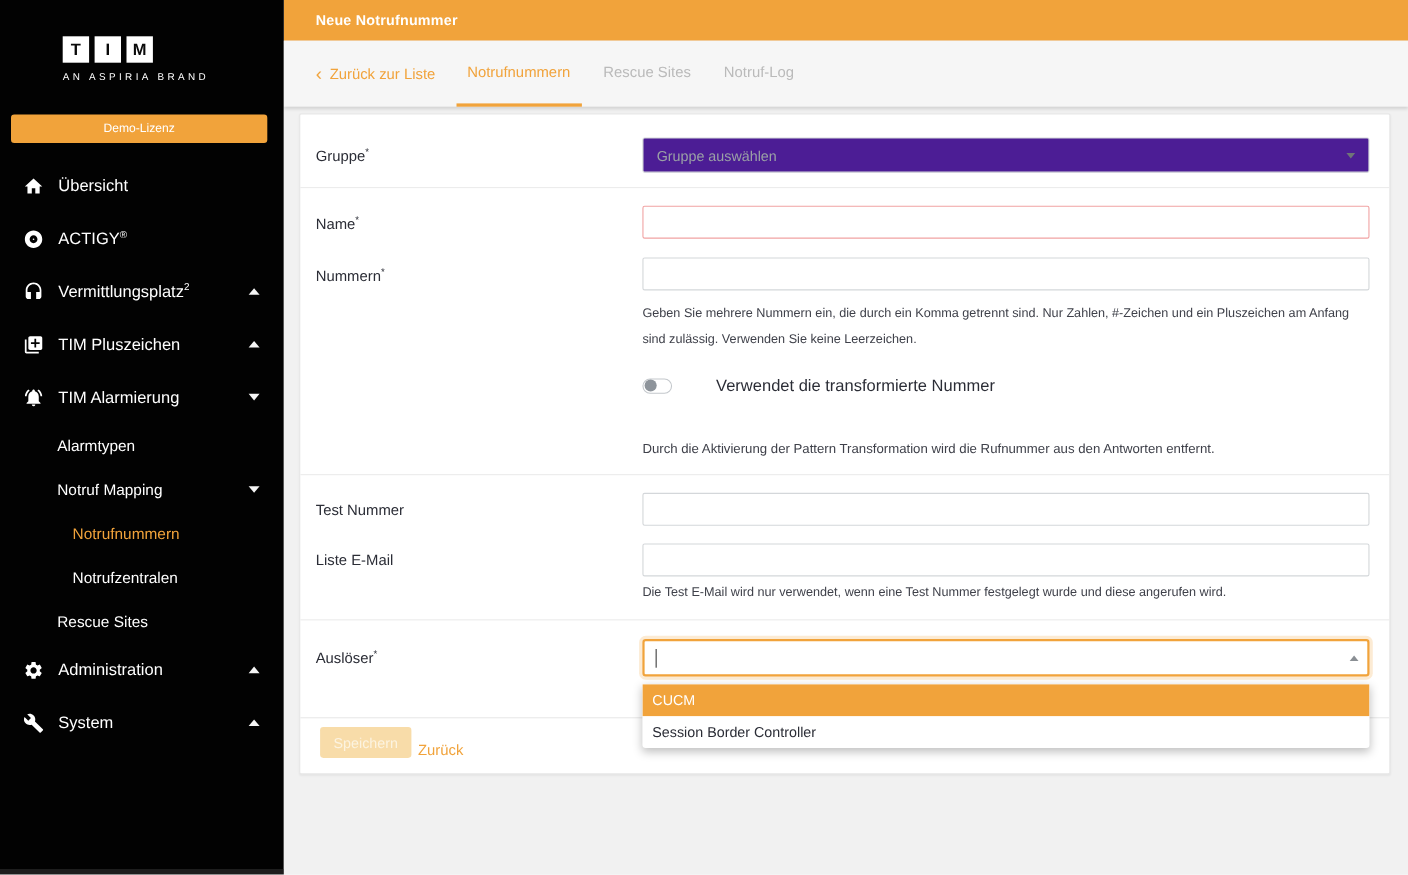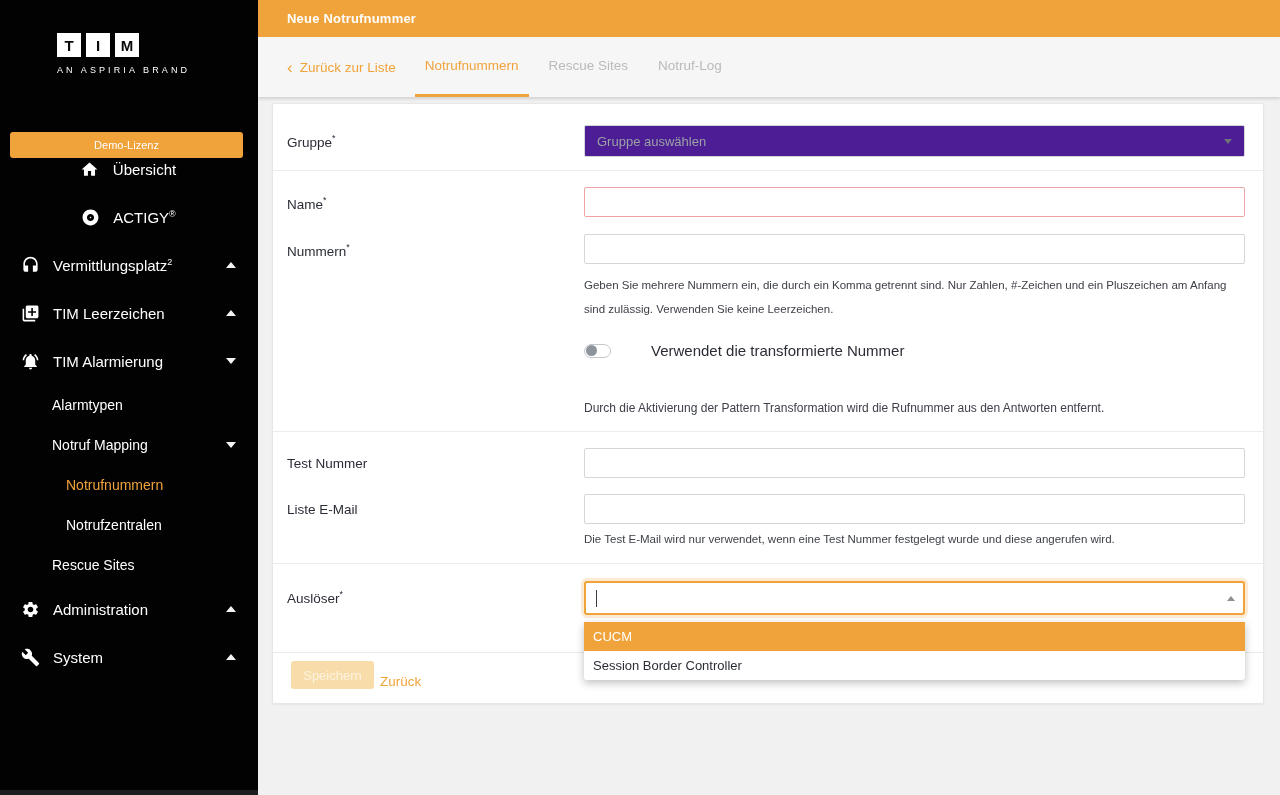--- a/index.html
+++ b/index.html
@@ -9,23 +9,23 @@
 
   
   .sidebar { position:relative; width:258px; flex:none; height:795px; background:#020202; color:#fff; }
   .sidebar::after{ content:""; position:absolute; left:0; right:0; bottom:0; height:5px; background:#1d1d1d; }
   .logo { position:absolute; top:33px; left:57px; }
   .logo-boxes { display:flex; gap:5px; }
   .logo-box { width:24px; height:24px; background:#fff; color:#0a0a0a; font-weight:700;
     font-size:15px; display:flex; align-items:center; justify-content:center; }
   .tagline { margin-top:8px; font-size:9px; letter-spacing:3.1px; color:#fff; white-space:nowrap; }
   .license { position:absolute; top:104px; left:10px; width:233px; height:26px; background:#F1A33B;
-    border-radius:3px; color:#fff; font-size:11px; display:flex; align-items:center; justify-content:center;margin-top:28px; }
+    border-radius:3px; color:#fff; font-size:11px; display:flex; align-items:center; justify-content:center; }
   nav { padding-top:145px; }
-  .nav-item { height:48px; display:flex; align-items:center; padding:0 22px 0 20px; cursor:pointer;justify-content:center; }
+  .nav-item { height:48px; display:flex; align-items:center; padding:0 22px 0 20px; cursor:pointer; }
   .nav-icon { width:20px; height:20px; margin-right:13px; flex:none; display:flex; align-items:center; justify-content:center; }
   .nav-icon svg { width:19px; height:19px; fill:#fff; }
   .nav-label { font-size:15px; color:#fff; white-space:nowrap; }
   .nav-label sup { font-size:9px; }
   .nav-arrow { margin-left:auto; }
   .tri-up { width:0; height:0; border-left:5px solid transparent; border-right:5px solid transparent;
     border-bottom:6px solid #f4f4f4; }
   .tri-down { width:0; height:0; border-left:5px solid transparent; border-right:5px solid transparent;
     border-top:6px solid #f4f4f4; }
   .sub-item { height:40px; display:flex; align-items:center; padding:0 22px 0 52px; cursor:pointer; }
@@ -145,21 +145,21 @@
         <span class="nav-label"><span>Vermittlungsplatz</span><sup>2</sup></span>
         <span class="nav-arrow tri-up"></span>
       </div>
 
       <div class="nav-item">
         <span class="nav-icon">
           <svg viewBox="0 0 24 24">
               <path d="M4 6H2v14c0 1.1.9 2 2 2h14v-2H4V6zm16-4H8c-1.1 0-2 .9-2 2v12c0 1.1.9 2 2 2h12c1.1 0 2-.9 2-2V4c0-1.1-.9-2-2-2zm-1 9h-4v4h-2v-4H9V9h4V5h2v4h4v2z"></path>
             </svg>
         </span>
-        <span class="nav-label">TIM Leerzeichen</span>
+        <span class="nav-label">TIM Pluszeichen</span>
         <span class="nav-arrow tri-up"></span>
       </div>
 
       <div class="nav-item">
         <span class="nav-icon">
           <svg viewBox="0 0 24 24">
               <path d="M7.58 4.08 6.15 2.65C3.75 4.48 2.17 7.3 2.03 10.5h2c.15-2.65 1.51-4.97 3.55-6.42zm12.39 6.42h2c-.15-3.2-1.73-6.02-4.12-7.85l-1.42 1.43c2.02 1.45 3.39 3.77 3.54 6.42zM18 11c0-3.07-1.64-5.64-4.5-6.32V4c0-.83-.67-1.5-1.5-1.5s-1.5.67-1.5 1.5v.68C7.63 5.36 6 7.92 6 11v5l-2 2v1h16v-1l-2-2v-5zm-6 11c.14 0 .27-.01.4-.04.65-.14 1.18-.58 1.44-1.18.1-.24.16-.5.16-.78h-4c.01 1.1.9 2 2 2z"></path>
             </svg>
         </span>
         <span class="nav-label">TIM Alarmierung</span>

